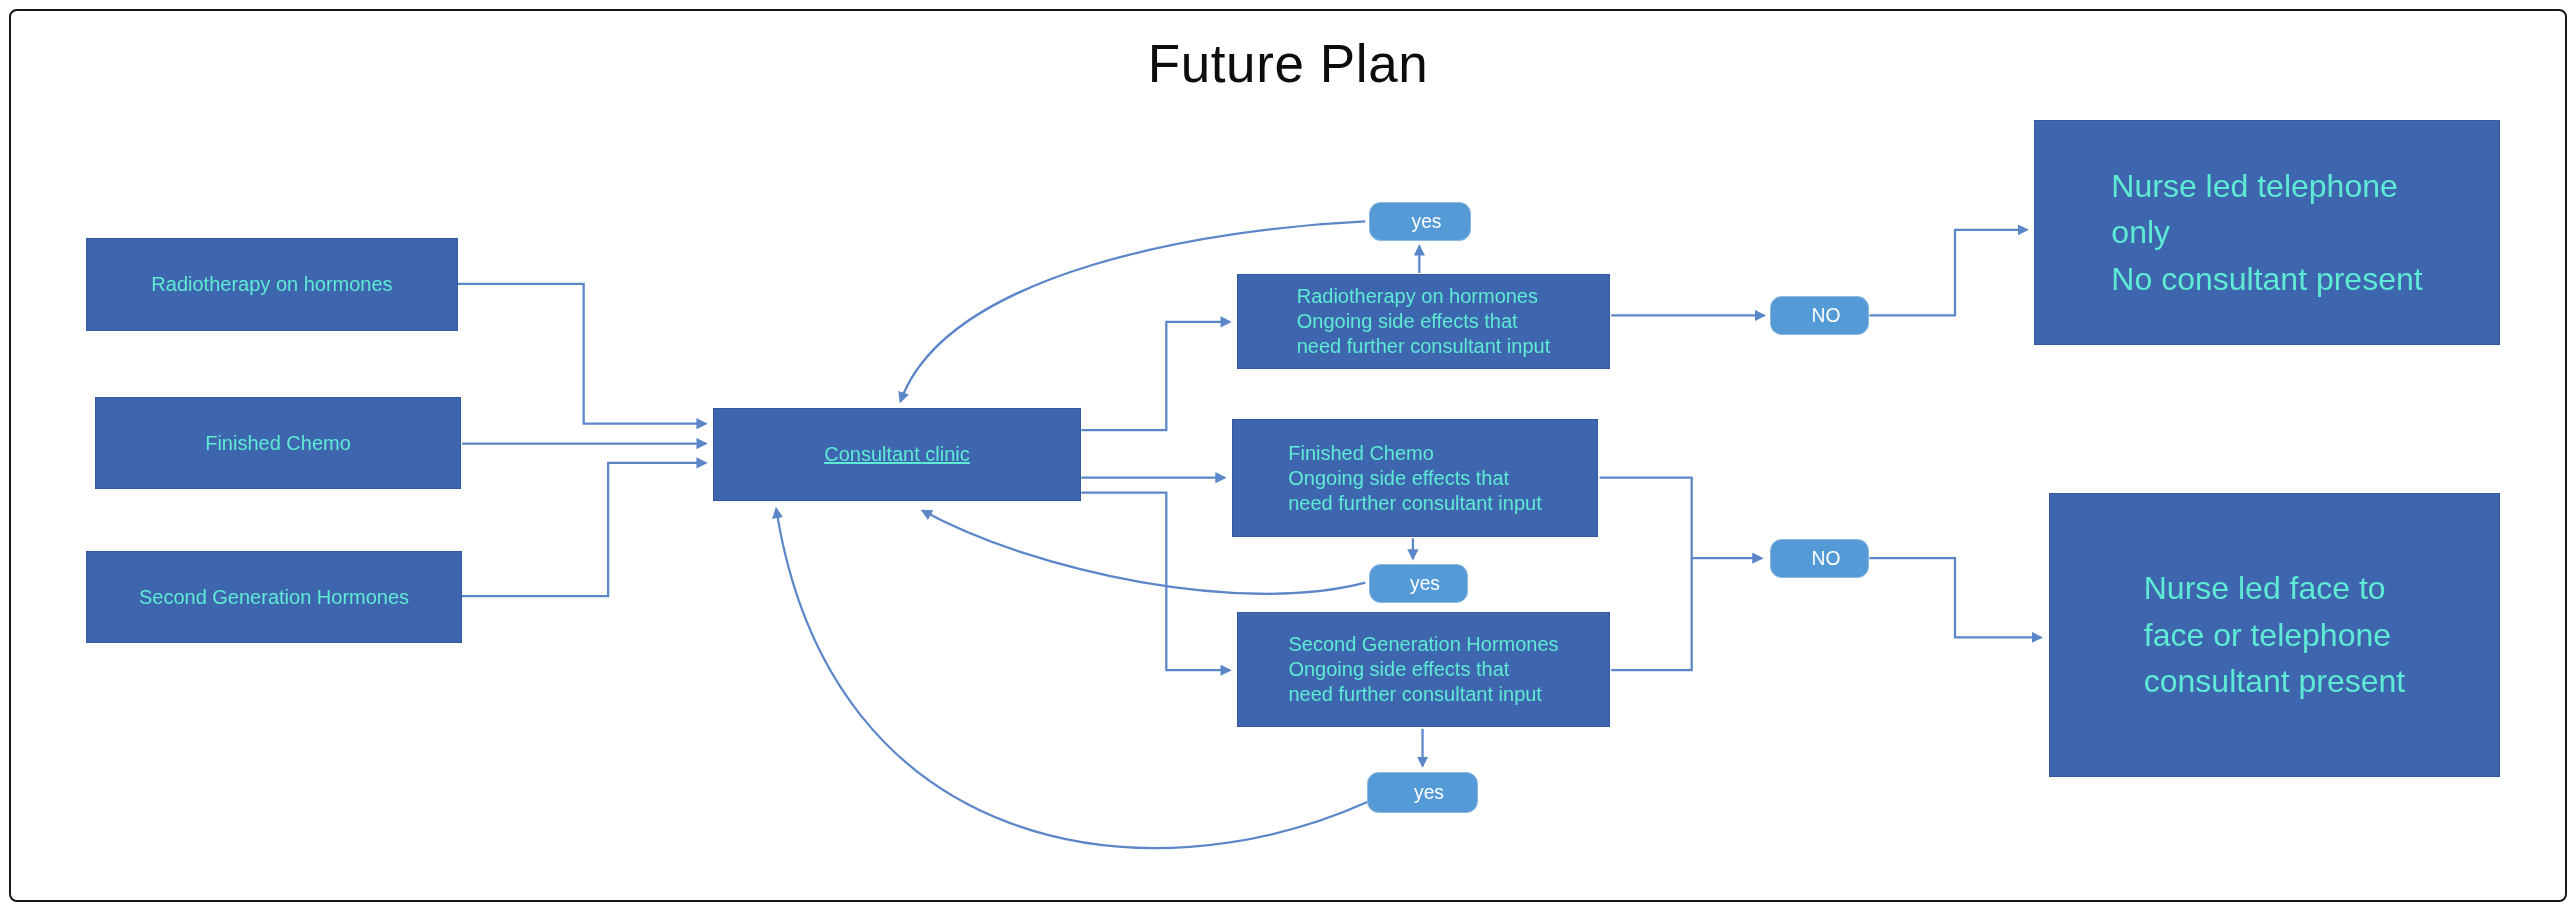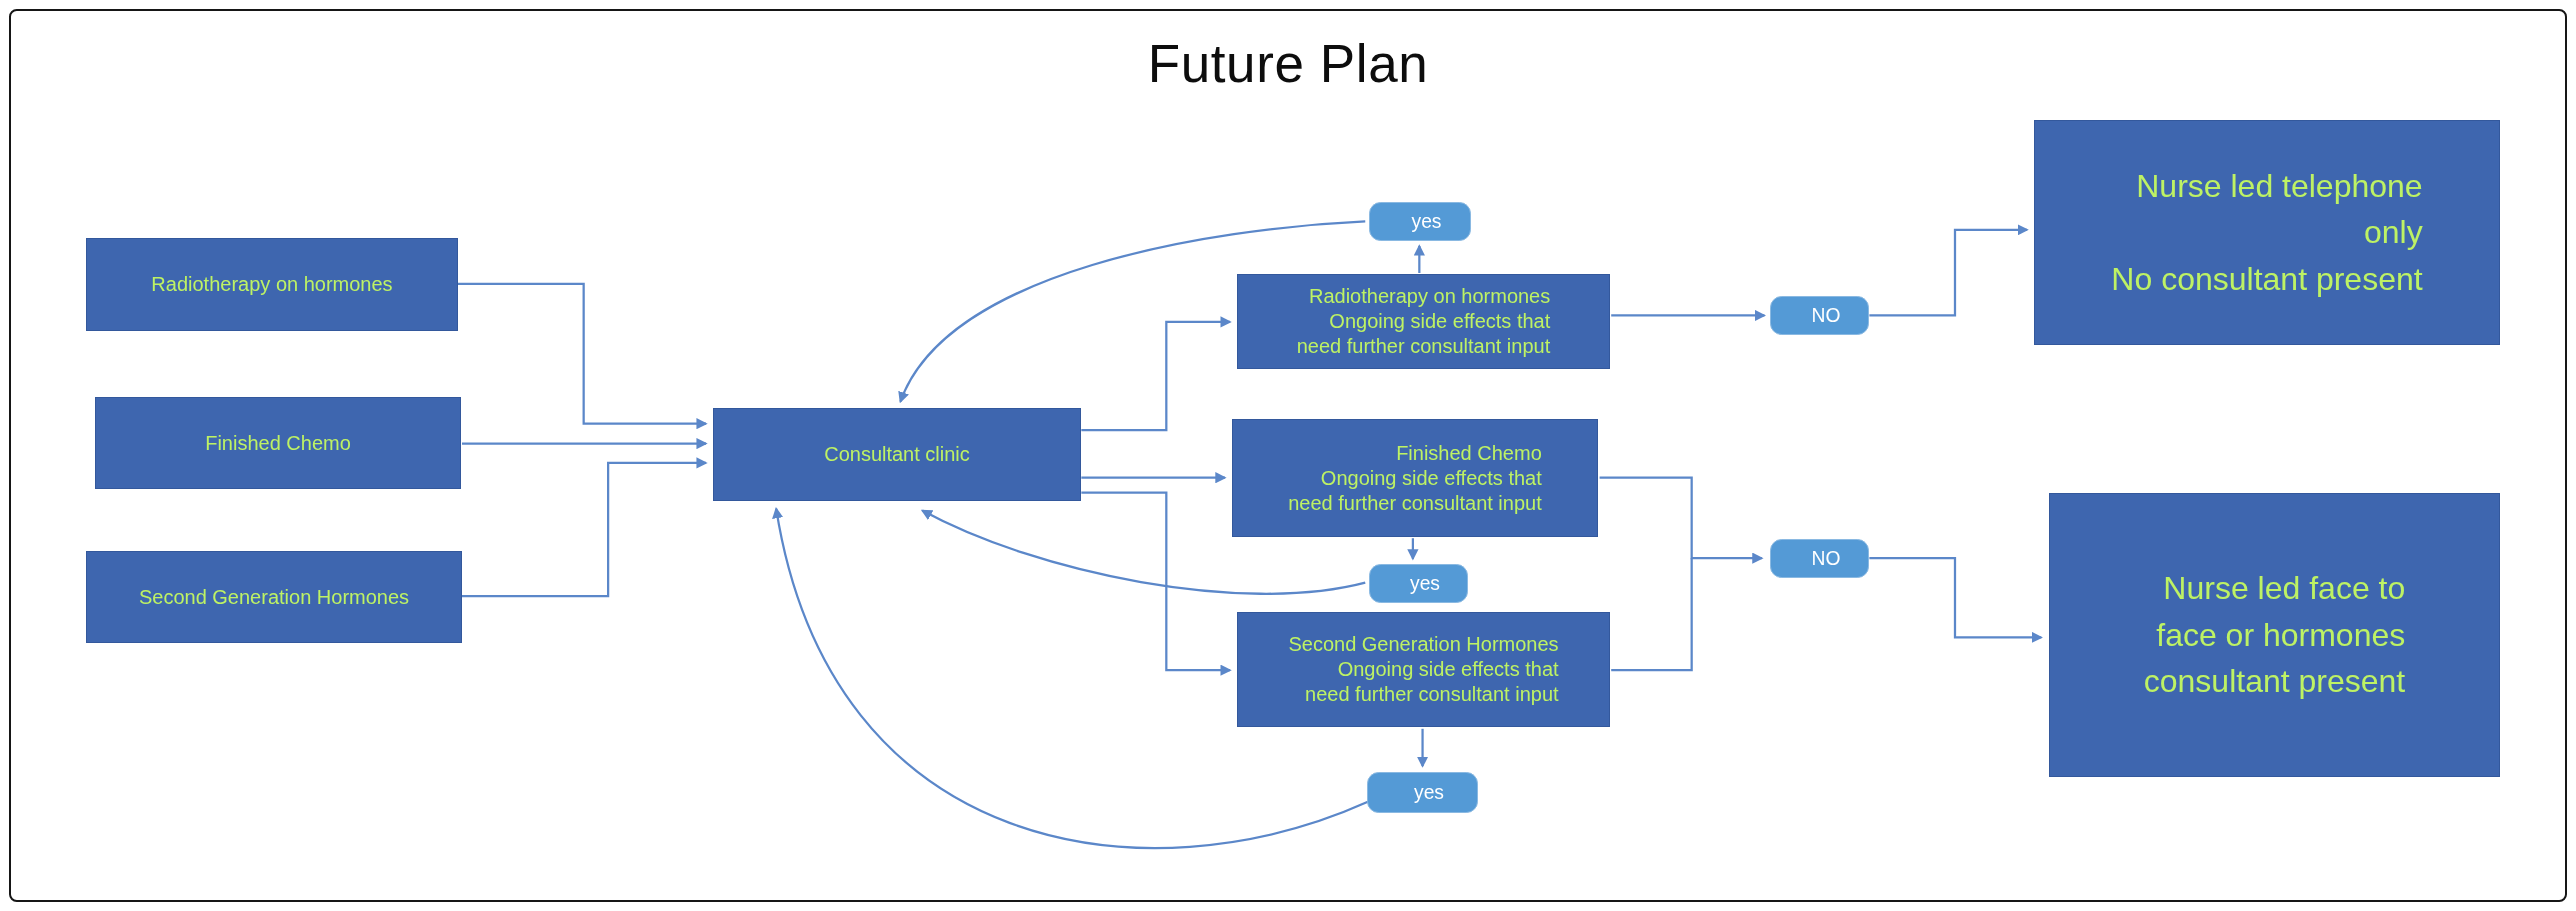--- a/index.html
+++ b/index.html
@@ -34,25 +34,25 @@
     text-align:center;
     font-size:53px;
     font-weight:400;
     color:var(--title);
     letter-spacing:0.6px;
   }
   .node{
     position:absolute;
     background:var(--node);
     border:1.9px solid var(--nodeBorder);
-    color:#bef264;
+    color:#5eead4;
     display:flex;
     align-items:center;
     justify-content:center;
-    text-align:right;
+    text-align:left;
     font-size:20px;
     line-height:1.25;
     white-space:pre-line;
     box-sizing:border-box;
   }
   .node.big{
     font-size:32px;
     line-height:1.45;
   }
   .badge{
@@ -123,21 +123,21 @@
   <div class="frame"></div>
 
   <div class="title">Future Plan</div>
 
   <div class="node" style="left:86px; top:238px; width:372px; height:93px;">Radiotherapy on hormones</div>
 
   <div class="node" style="left:95px; top:397px; width:366px; height:92px;">Finished Chemo</div>
 
   <div class="node" style="left:86px; top:551px; width:376px; height:92px;">Second Generation Hormones</div>
 
-  <div class="node" style="left:713px; top:408px; width:368px; height:93px;">Consultant clinic</div>
+  <div class="node" style="left:713px; top:408px; width:368px; height:93px;text-decoration:underline;">Consultant clinic</div>
 
   <div class="node" style="left:1237px; top:274px; width:373px; height:95px;">Radiotherapy on hormones
 Ongoing side effects that
 need further consultant input</div>
 
   <div class="node" style="left:1232px; top:419px; width:366px; height:118px;">Finished Chemo
 Ongoing side effects that
 need further consultant input</div>
 
   <div class="node" style="left:1237px; top:612px; width:373px; height:115px;">Second Generation Hormones
@@ -152,17 +152,17 @@
 
   <div class="badge" style="left:1770px; top:296px; width:99px; height:39px;">NO</div>
 
   <div class="badge" style="left:1770px; top:539px; width:99px; height:39px;">NO</div>
 
   <div class="node big" style="left:2034px; top:120px; width:466px; height:225px;">Nurse led telephone
 only
 No consultant present</div>
 
   <div class="node big" style="left:2049px; top:493px; width:451px; height:284px;">Nurse led face to
-face or hormones
+face or telephone
 consultant present</div>
 
 </div>
 
 
 </body></html>

